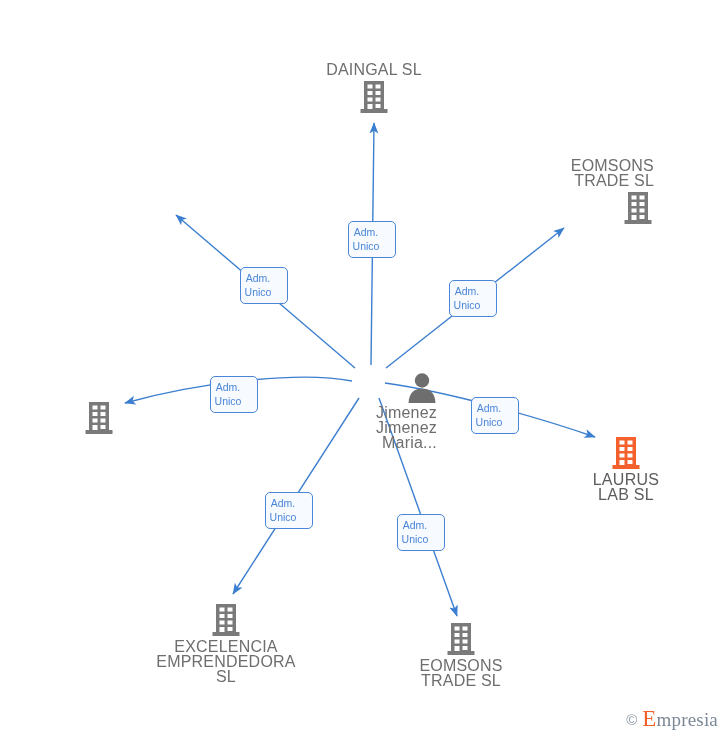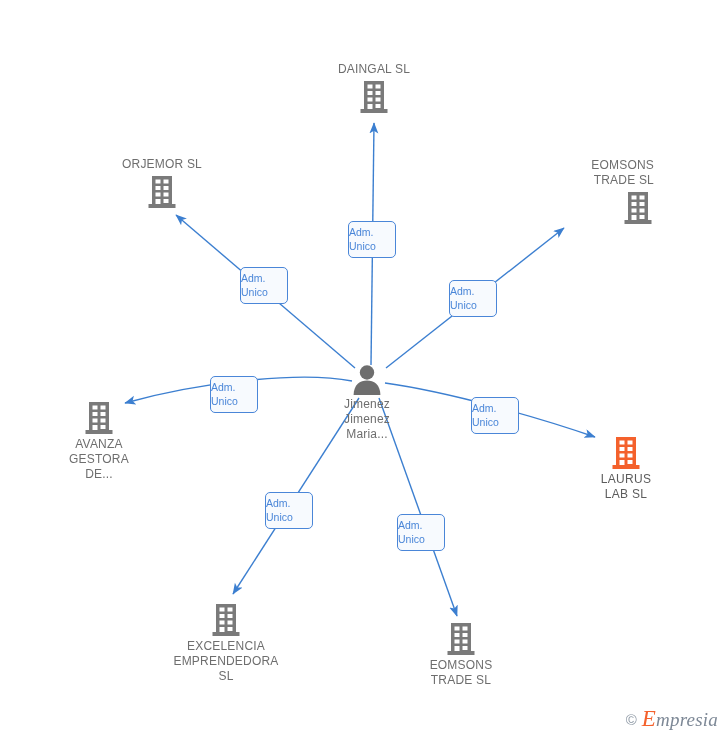--- a/index.html
+++ b/index.html
@@ -32,21 +32,21 @@
     z-index: 5;
   }
   .node-icon {
     display: block;
     margin: 0 auto;
     line-height: 0;
   }
   .node-label {
     display: block;
     margin-top: 2px;
-    font-size: 12px;
+    font-size: 16px;
     line-height: 15px;
     color: #6e6e6e;
     letter-spacing: 0.2px;
     white-space: pre-line;
   }
   .node-label.above {
     margin-top: 0;
     margin-bottom: 3px;
   }
   .node-label.accent {
@@ -55,41 +55,41 @@
   }
   .badge {
     position: absolute;
     z-index: 8;
     box-sizing: border-box;
     width: 48px;
     padding: 3px 12px 4px 0;
     background: #f7fafe;
     border: 1.3px solid #4a86d8;
     border-radius: 5px;
+    text-align: center;
     font-size: 10.5px;
     line-height: 14px;
     color: #4a86d8;
     white-space: pre-line;
   }
   #watermark {
     position: absolute;
     right: 10px;
     bottom: 8px;
     z-index: 20;
     display: flex;
     align-items: center;
     gap: 5px;
   }
   #watermark .wm-copy {
     font-size: 15px;
     color: #8f9aa6;
   }
   #watermark .wm-text {
     font-family: "Liberation Serif", serif;
-    font-style: italic;
     font-size: 19px;
     color: #7d8896;
     letter-spacing: 0.2px;
   }
   #watermark .wm-text .wm-e {
     color: #f4612c;
     font-size: 23px;
   }
 </style>
 </head>
@@ -112,21 +112,21 @@
 
     <path d="M352,381 C300,371 200,382 125,403" fill="none" stroke="#3c7fd0" stroke-width="1.4" marker-end="url(#arrowhead)"></path>
 
     <path d="M385,383 C450,392 540,418 595,437" fill="none" stroke="#3c7fd0" stroke-width="1.4" marker-end="url(#arrowhead)"></path>
 
     <line x1="359" y1="398" x2="233" y2="594" stroke="#3c7fd0" stroke-width="1.4" marker-end="url(#arrowhead)"></line>
 
     <line x1="379" y1="398" x2="457" y2="616" stroke="#3c7fd0" stroke-width="1.4" marker-end="url(#arrowhead)"></line>
   </svg>
 
-  <div class="node" style="left:367px; top:364px;">
+  <div class="node" style="left:367px; top:372px;text-align:right;">
     <span class="node-icon">
       <svg width="30" height="31" viewBox="0 0 30 31" xmlns="http://www.w3.org/2000/svg">
         <circle cx="15" cy="8.5" r="7.2" fill="#6e6e6e"></circle>
         <path d="M1.6 31 C1.6 20.5 8.2 16.4 15 16.4 C21.8 16.4 28.4 20.5 28.4 31 Z" fill="#6e6e6e"></path>
       </svg>
     </span>
     <span class="node-label">Jimenez
 Jimenez
 Maria...</span>
   </div>
@@ -142,37 +142,20 @@
         <rect x="9.5" y="11" width="5" height="4" fill="#ffffff"></rect>
         <rect x="17.5" y="11" width="5" height="4" fill="#ffffff"></rect>
         <rect x="9.5" y="17.5" width="5" height="4" fill="#ffffff"></rect>
         <rect x="17.5" y="17.5" width="5" height="4" fill="#ffffff"></rect>
         <rect x="9.5" y="24" width="5" height="5" fill="#ffffff"></rect>
         <rect x="17.5" y="24" width="5" height="4" fill="#ffffff"></rect>
       </svg>
     </span>
   </div>
 
-  <div class="node" style="left:162px; top:157px;">
-    <span class="node-label above">ORJEMOR  SL</span>
-    <span class="node-icon">
-      <svg width="32" height="34" viewBox="0 0 32 34" xmlns="http://www.w3.org/2000/svg">
-        <rect x="6" y="1" width="20" height="28" fill="#7a7a7a"></rect>
-        <rect x="2.5" y="29" width="27" height="4" fill="#7a7a7a"></rect>
-        <rect x="9.5" y="4.5" width="5" height="4" fill="#ffffff"></rect>
-        <rect x="17.5" y="4.5" width="5" height="4" fill="#ffffff"></rect>
-        <rect x="9.5" y="11" width="5" height="4" fill="#ffffff"></rect>
-        <rect x="17.5" y="11" width="5" height="4" fill="#ffffff"></rect>
-        <rect x="9.5" y="17.5" width="5" height="4" fill="#ffffff"></rect>
-        <rect x="17.5" y="17.5" width="5" height="4" fill="#ffffff"></rect>
-        <rect x="9.5" y="24" width="5" height="5" fill="#ffffff"></rect>
-        <rect x="17.5" y="24" width="5" height="4" fill="#ffffff"></rect>
-      </svg>
-    </span>
-  </div>
 
   <div class="node" style="left:584px; top:158px;text-align:right;">
     <span class="node-label above">EOMSONS
 TRADE  SL</span>
     <span class="node-icon">
       <svg width="32" height="34" viewBox="0 0 32 34" xmlns="http://www.w3.org/2000/svg">
         <rect x="6" y="1" width="20" height="28" fill="#7a7a7a"></rect>
         <rect x="2.5" y="29" width="27" height="4" fill="#7a7a7a"></rect>
         <rect x="9.5" y="4.5" width="5" height="4" fill="#ffffff"></rect>
         <rect x="17.5" y="4.5" width="5" height="4" fill="#ffffff"></rect>
@@ -194,23 +177,20 @@
         <rect x="9.5" y="4.5" width="5" height="4" fill="#ffffff"></rect>
         <rect x="17.5" y="4.5" width="5" height="4" fill="#ffffff"></rect>
         <rect x="9.5" y="11" width="5" height="4" fill="#ffffff"></rect>
         <rect x="17.5" y="11" width="5" height="4" fill="#ffffff"></rect>
         <rect x="9.5" y="17.5" width="5" height="4" fill="#ffffff"></rect>
         <rect x="17.5" y="17.5" width="5" height="4" fill="#ffffff"></rect>
         <rect x="9.5" y="24" width="5" height="5" fill="#ffffff"></rect>
         <rect x="17.5" y="24" width="5" height="4" fill="#ffffff"></rect>
       </svg>
     </span>
-    <span class="node-label">AVANZA
-GESTORA
-DE...</span>
   </div>
 
   <div class="node" style="left:626px; top:436px;">
     <span class="node-icon">
       <svg width="32" height="34" viewBox="0 0 32 34" xmlns="http://www.w3.org/2000/svg">
         <rect x="6" y="1" width="20" height="28" fill="#f4612c"></rect>
         <rect x="2.5" y="29" width="27" height="4" fill="#f4612c"></rect>
         <rect x="9.5" y="4.5" width="5" height="4" fill="#ffffff"></rect>
         <rect x="17.5" y="4.5" width="5" height="4" fill="#ffffff"></rect>
         <rect x="9.5" y="11" width="5" height="4" fill="#ffffff"></rect>

